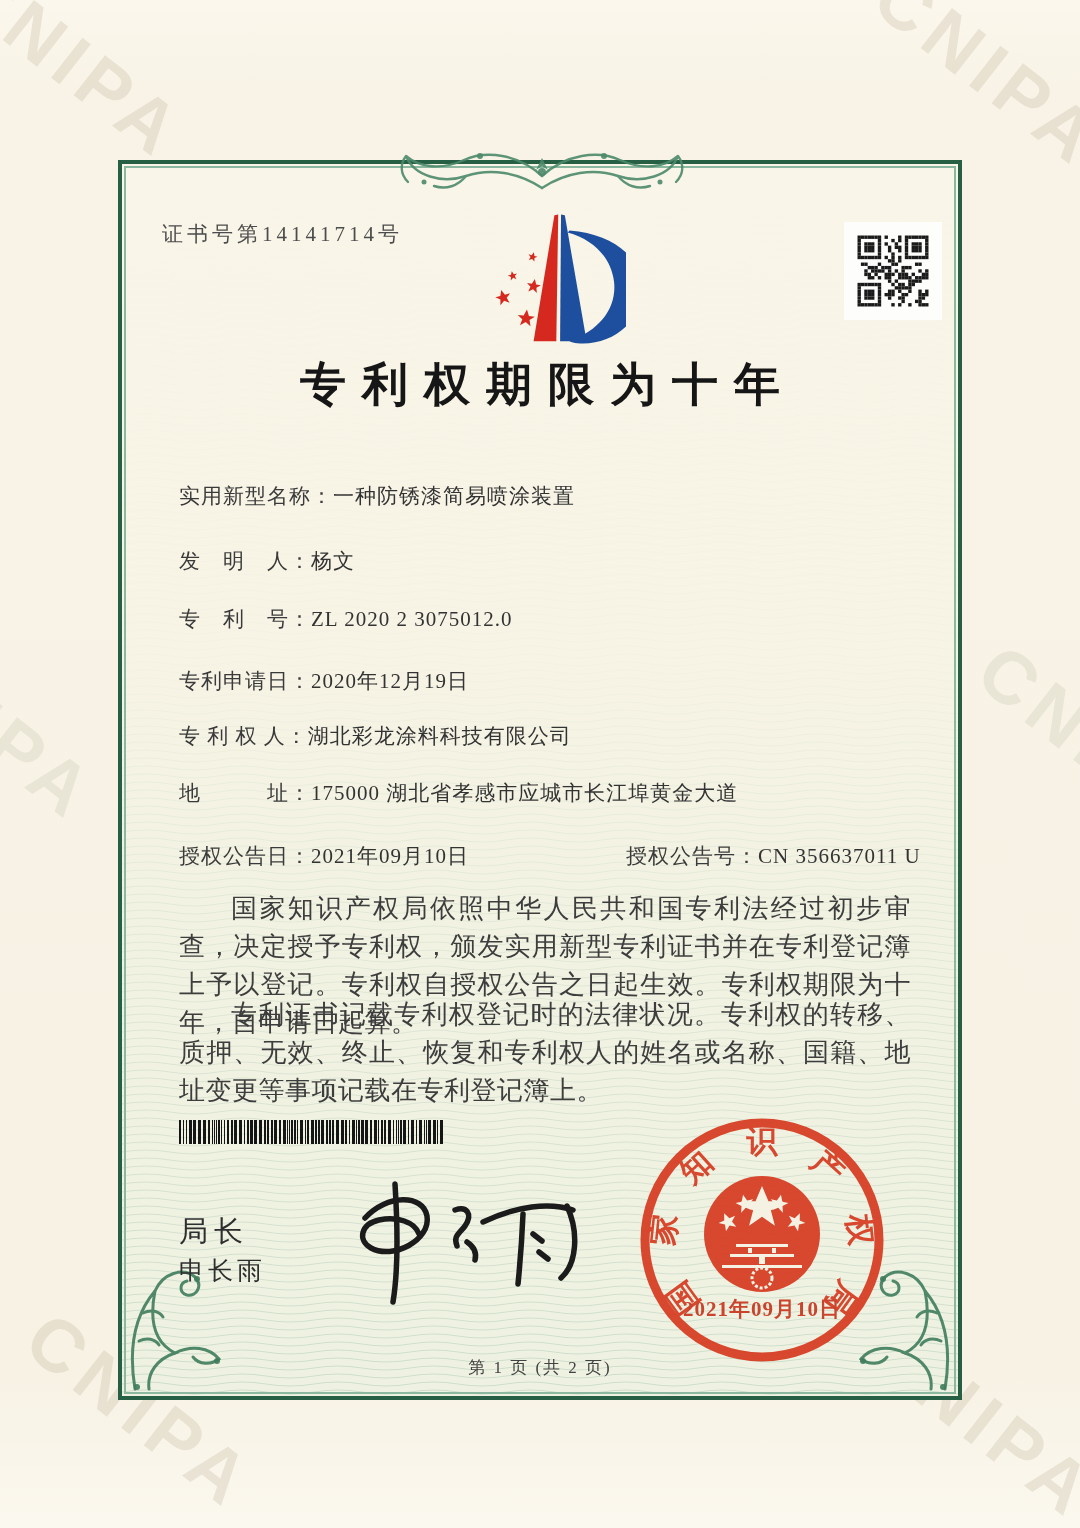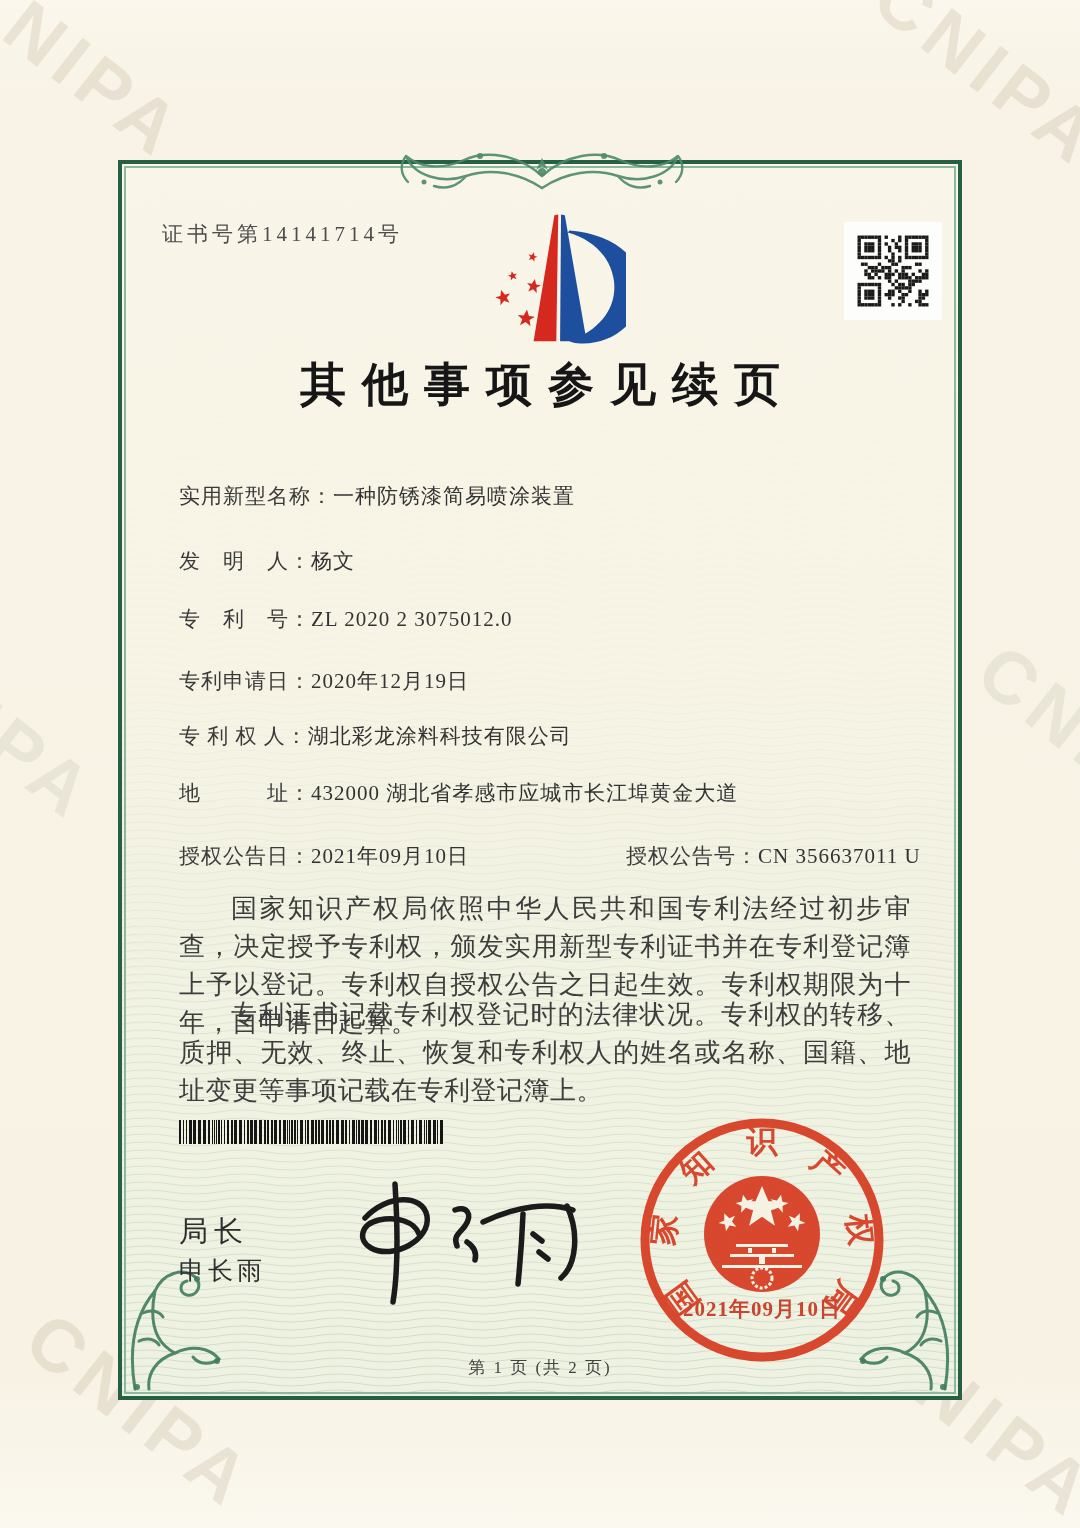--- a/index.html
+++ b/index.html
@@ -404,39 +404,39 @@
         <rect x="10" y="23" width="1" height="1" fill="#1a1a1a"></rect>
         <rect x="4" y="24" width="1" height="1" fill="#1a1a1a"></rect>
         <rect x="5" y="24" width="1" height="1" fill="#1a1a1a"></rect>
         <rect x="6" y="24" width="1" height="1" fill="#1a1a1a"></rect>
         <rect x="7" y="24" width="1" height="1" fill="#1a1a1a"></rect>
         <rect x="8" y="24" width="1" height="1" fill="#1a1a1a"></rect>
         <rect x="9" y="24" width="1" height="1" fill="#1a1a1a"></rect>
         <rect x="10" y="24" width="1" height="1" fill="#1a1a1a"></rect>
       </svg>
 
-    <div class="title">其他事项参见续页</div>
+    <div class="title">专利权期限为十年</div>
 
     <div class="field" style="top:318px;">
       <span class="lbl">实用新型名称：</span><span class="val">一种防锈漆简易喷涂装置</span>
     </div>
     <div class="field" style="top:383px;">
       <span class="lbl">发　明　人：</span><span class="val">杨文</span>
     </div>
     <div class="field" style="top:441px;">
       <span class="lbl">专　利　号：</span><span class="val">ZL 2020 2 3075012.0</span>
     </div>
     <div class="field" style="top:503px;">
       <span class="lbl">专利申请日：</span><span class="val">2020年12月19日</span>
     </div>
     <div class="field" style="top:558px;">
       <span class="lbl">专 利 权 人：</span><span class="val">湖北彩龙涂料科技有限公司</span>
     </div>
     <div class="field" style="top:615px;">
-      <span class="lbl">地　　　址：</span><span class="val">432000 湖北省孝感市应城市长江埠黄金大道</span>
+      <span class="lbl">地　　　址：</span><span class="val">175000 湖北省孝感市应城市长江埠黄金大道</span>
     </div>
     <div class="field" style="top:678px;">
       <span class="lbl">授权公告日：</span><span class="val">2021年09月10日</span>
       <span class="grant-no"><span class="lbl">授权公告号：</span><span class="val">CN 356637011 U</span></span>
     </div>
 
     <p class="body-par" style="top:700px;">国家知识产权局依照中华人民共和国专利法经过初步审查，决定授予专利权，颁发实用新型专利证书并在专利登记簿上予以登记。专利权自授权公告之日起生效。专利权期限为十年，自申请日起算。</p>
     <p class="body-par" style="top:806px;">专利证书记载专利权登记时的法律状况。专利权的转移、质押、无效、终止、恢复和专利权人的姓名或名称、国籍、地址变更等事项记载在专利登记簿上。</p>
 
     <div class="barcode" id="barcode">

